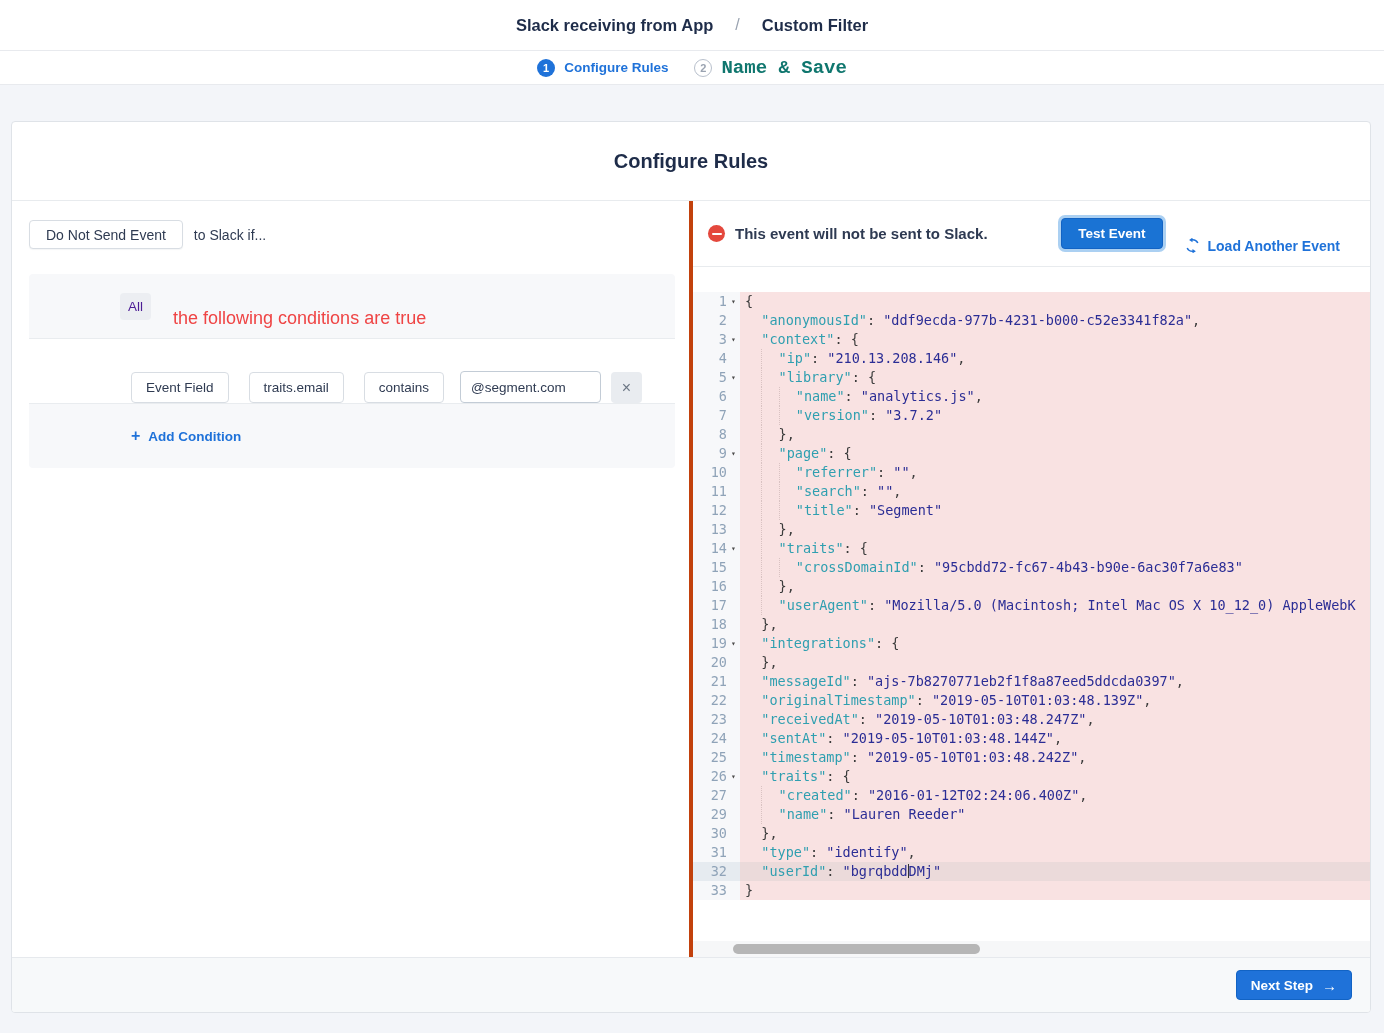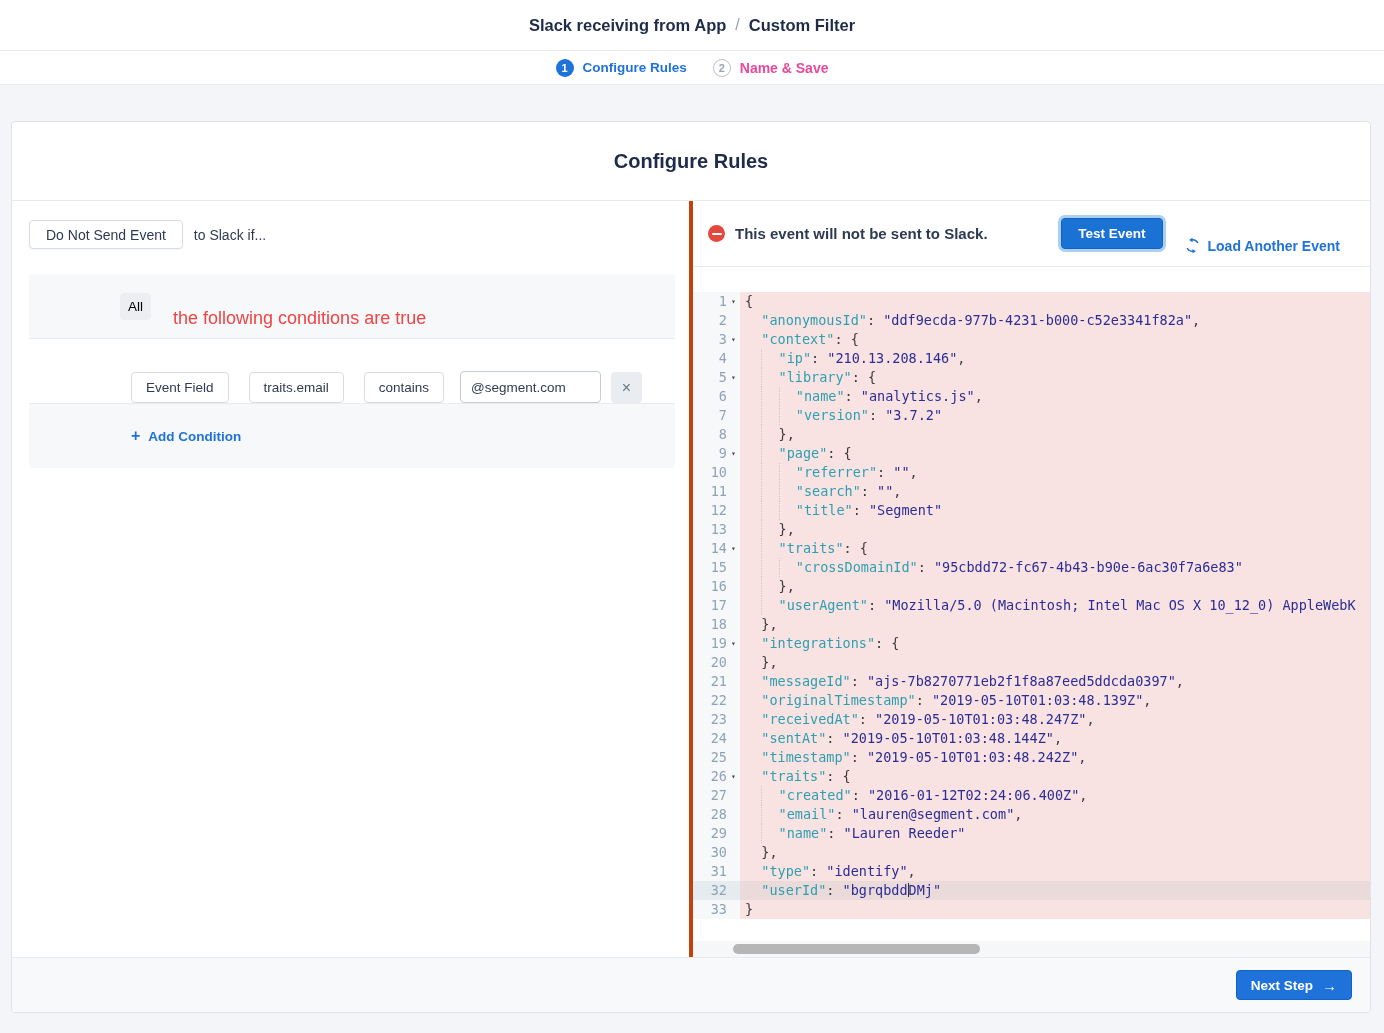--- a/index.html
+++ b/index.html
@@ -1,54 +1,54 @@
 <!DOCTYPE html>
 <html><head>
 <meta charset="utf-8">
 <style>
   * { margin:0; padding:0; box-sizing:border-box; }
   html,body { width:1384px; height:1033px; }
   body { background:#f3f5f9; font-family:"Liberation Sans", sans-serif; color:#2f3b52; overflow:hidden; }
 
   
   .app-header { height:51px; background:#fff; border-bottom:1px solid #e8eaee;
-    display:flex; align-items:center; justify-content:center; gap:9px; }
+    display:flex; align-items:center; justify-content:center; gap:22px; }
   .app-header .t { font-size:16.5px; font-weight:700; color:#1e2c49; }
   .app-header .sep { font-size:16px; color:#9aa3b1; font-weight:400; }
 
   .stepper { height:34px; background:#fff; border-bottom:1px solid #e8eaee;
     display:flex; align-items:center; justify-content:center; gap:26px; }
   .step { display:flex; align-items:center; gap:9px; }
   .step .dot { width:18px; height:18px; border-radius:50%; font-size:11px; font-weight:700;
     display:flex; align-items:center; justify-content:center; }
   .step.active .dot { background:#1f72d9; color:#fff; }
   .step.active .lbl { color:#1f72d9; font-size:13.5px; font-weight:700; }
   .step.inactive .dot { background:#fff; border:1.5px solid #b8c0cc; color:#9aa3b1; }
-  .step.inactive .lbl { color:#ec4899; font-size:14px; font-weight:600; }
+  .step.inactive .lbl { color:#0f766e; font-size:19px; font-weight:600;font-family:Liberation Mono, monospace; }
 
   
   .card { position:absolute; left:11px; top:121px; width:1360px; height:892px; background:#fff;
     border:1px solid #dfe3e8; border-radius:4px; display:flex; flex-direction:column; overflow:hidden; }
   .card-title { height:79px; flex:0 0 79px; display:flex; align-items:center; justify-content:center;
     border-bottom:1px solid #e8ebee; font-size:20px; font-weight:700; color:#1e2c49; }
   .card-body { flex:1; display:flex; min-height:0; }
 
   
   .left-panel { width:681px; flex:0 0 681px; border-right:4px solid #c2410c; }
   .negation-row { display:flex; align-items:center; margin:19px 0 0 17px; gap:11px; }
   .btn-plain { background:#fff; border:1px solid #d8dde3; border-radius:4px; height:29px;
     padding:0 16px; font-size:14px; color:#2f3b52; font-weight:500; font-family:inherit;
     box-shadow:0 1px 1px rgba(40,50,70,.05); cursor:pointer; }
   .suffix { font-size:14px; color:#2f3b52; }
 
   .conditions { margin:25px 17px 0 17px; width:646px; background:#f7f8fa; border-radius:4px; }
   .cond-head { height:65px; display:flex; align-items:center; padding-left:91px;
     border-bottom:1px solid #e9ecef; }
   .chip { background:#eceef2; border-radius:4px; height:27px; padding:0 8px; font-size:13.5px;
-    color:#000000; display:flex; align-items:center; }
+    color:#4c1d95; display:flex; align-items:center; }
   .cond-desc { margin-left:22px; font-size:18px; color:#ef4444;margin-top:24px; }
   .cond-row { height:65px; background:#fff; display:flex; align-items:flex-end;
     padding-left:102px; padding-right:33px; border-bottom:1px solid #e9ecef; }
   .cond-btn { background:#fff; border:1px solid #d8dde3; border-radius:4px; height:31px;
     padding:0 14px; font-size:13.5px; color:#2f3b52; font-family:inherit; cursor:pointer; }
   .cond-btn + .cond-btn { margin-left:20px; }
   .cond-input { margin-left:16px; width:141px; height:32px; border:1px solid #c3ccd6;
     border-radius:4px; padding:0 10px; font-size:13.5px; color:#2f3b52; font-family:inherit; }
   .cond-remove { margin-left:auto; width:31px; height:31px; background:#e9ecf0; border:none;
     border-radius:4px; color:#6b7684; font-size:16px; line-height:1; cursor:pointer; }
@@ -349,27 +349,20 @@
             </div>
             <div class="cm-row">
               <div class="cm-gutter">
                 <span class="lnum">27</span>
                 <span class="fold"></span>
               </div>
               <div class="cm-text"><span class="ind first">  </span><span class="ind">  </span><span class="tk">"created"</span><span class="tp">: </span><span class="ts">"2016-01-12T02:24:06.400Z"</span><span class="tp">,</span></div>
             </div>
             <div class="cm-row">
               <div class="cm-gutter">
-                <span class="lnum">28</span>
-                <span class="fold"></span>
-              </div>
-              <div class="cm-text"><span class="ind first">  </span><span class="ind">  </span><span class="tk">"email"</span><span class="tp">: </span><span class="ts">"lauren@segment.com"</span><span class="tp">,</span></div>
-            </div>
-            <div class="cm-row">
-              <div class="cm-gutter">
                 <span class="lnum">29</span>
                 <span class="fold"></span>
               </div>
               <div class="cm-text"><span class="ind first">  </span><span class="ind">  </span><span class="tk">"name"</span><span class="tp">: </span><span class="ts">"Lauren Reeder"</span></div>
             </div>
             <div class="cm-row">
               <div class="cm-gutter">
                 <span class="lnum">30</span>
                 <span class="fold"></span>
               </div>

